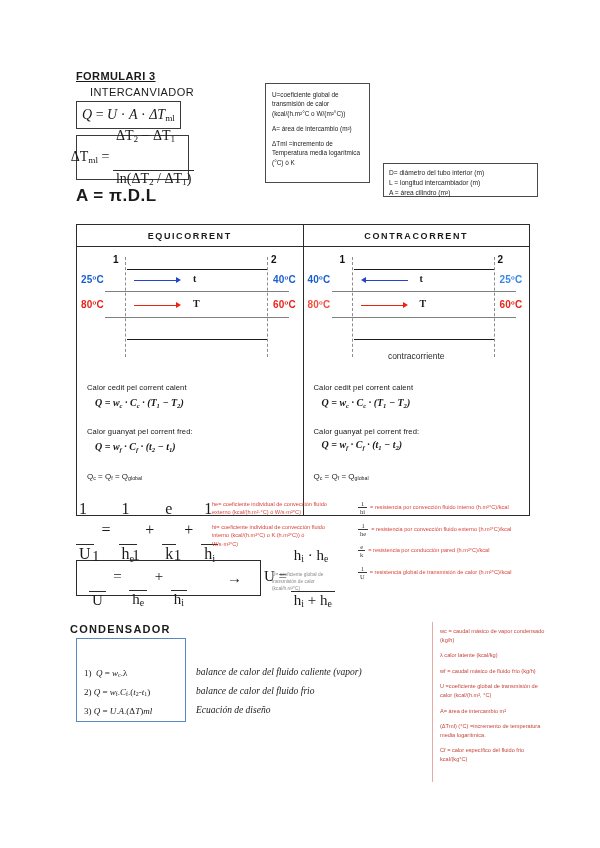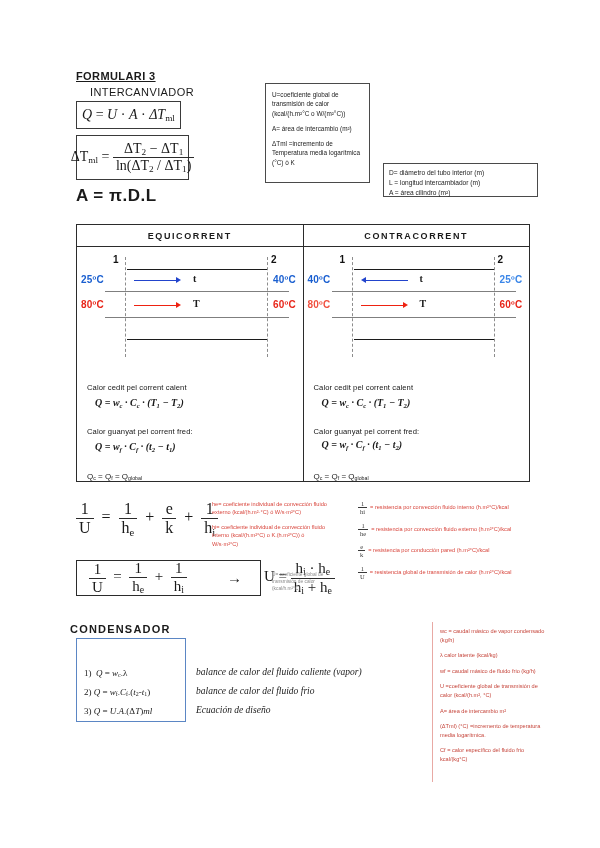--- a/index.html
+++ b/index.html
@@ -33,42 +33,42 @@
   .fbox {
     border:1.4px solid #3a3a3a;
     background:#fff;
     display:flex; align-items:center; justify-content:center;
   }
   #f-q   { left:76px; top:101px; width:105px; height:28px; }
   #f-dtml{ left:76px; top:135px; width:113px; height:45px; }
   #f-area{ left:76px; top:186px; font-size:17px; font-weight:bold; letter-spacing:.5px;text-align:center; }
 
   .eq { font-family:"Liberation Serif", serif; font-size:14px; white-space:nowrap; }
-  .frac { display:inline-flex; flex-direction:column; align-items:center; vertical-align:middle;
-          font-family:"Liberation Serif", serif; }
+  .frac { display:inline-flex; flex-direction:column; align-items:flex-start; vertical-align:middle;
+          font-family:"Liberation Serif", serif;gap:26px; }
   .frac .num { padding:0 3px; }
   .frac .den { padding:0 3px; border-top:1.1px solid #2b2b2b; }
 
   
   .legend {
     border:1px solid #4a4a4a;
     background:#fff;
     font-size:6.4px; line-height:1.45;
     padding:6px 5px 5px 6px;
     color:#1c1c1c;
   }
   #leg-u { left:265px; top:83px; width:105px; height:100px; }
   #leg-u p { margin:0 0 6px 0; }
   #leg-d { left:383px; top:163px; width:155px; height:34px;
            border:1px solid #4a4a4a; padding:4px 5px; font-size:6.6px; line-height:1.55; }
   #leg-d p { margin:0; }
 
   
   #table {
-    left:76px; top:224px; width:454px; height:258px;
+    left:76px; top:224px; width:454px; height:292px;
     border:1.4px solid #2b2b2b; background:#fff;
     display:flex; flex-direction:column;
   }
   #table .head-row { display:flex; height:22px; border-bottom:1.4px solid #2b2b2b; }
   #table .head-cell {
     flex:1; display:flex; align-items:center; justify-content:center;
     font-size:9px; font-weight:bold; letter-spacing:1.6px;
   }
   #table .head-cell.left { border-right:1.4px solid #2b2b2b; }
   #table .body-row { display:flex; flex:1; }
@@ -253,20 +253,21 @@
 
           <div class="arrow-line red" style="left:57px; top:58px; width:42px;"></div>
           <div class="arrow-head ah-right red" style="left:99px; top:55px;"></div>
           <div class="lab-T" style="left:116px; top:51px;">T</div>
 
           <div class="temp blue" style="left:4px;  top:27px;">40ºC</div>
           <div class="temp blue-lt" style="left:196px;top:27px;">25ºC</div>
           <div class="temp red-lt" style="left:4px;  top:52px;">80ºC</div>
           <div class="temp red" style="left:196px;top:52px;">60ºC</div>
 
+          <div class="flowname">contracorriente</div>
         </div>
 
         <div class="cap" style="left:10px; top:136px;">Calor cedit pel corrent calent</div>
         <div class="bigeq" style="left:18px; top:150px;">
           <b>Q</b> = <i>w</i><sub>c</sub> · <b>C</b><sub>c</sub> · (<b>T</b><sub>1</sub> − <b>T</b><sub>2</sub>)
         </div>
 
         <div class="cap" style="left:10px; top:180px;">Calor guanyat pel corrent fred:</div>
         <div class="bigeq" style="left:18px; top:192px;">
           <b>Q</b> = <i>w</i><sub>f</sub> · <b>C</b><sub>f</sub> · (<b>t</b><sub>1</sub> − <b>t</b><sub>2</sub>)

